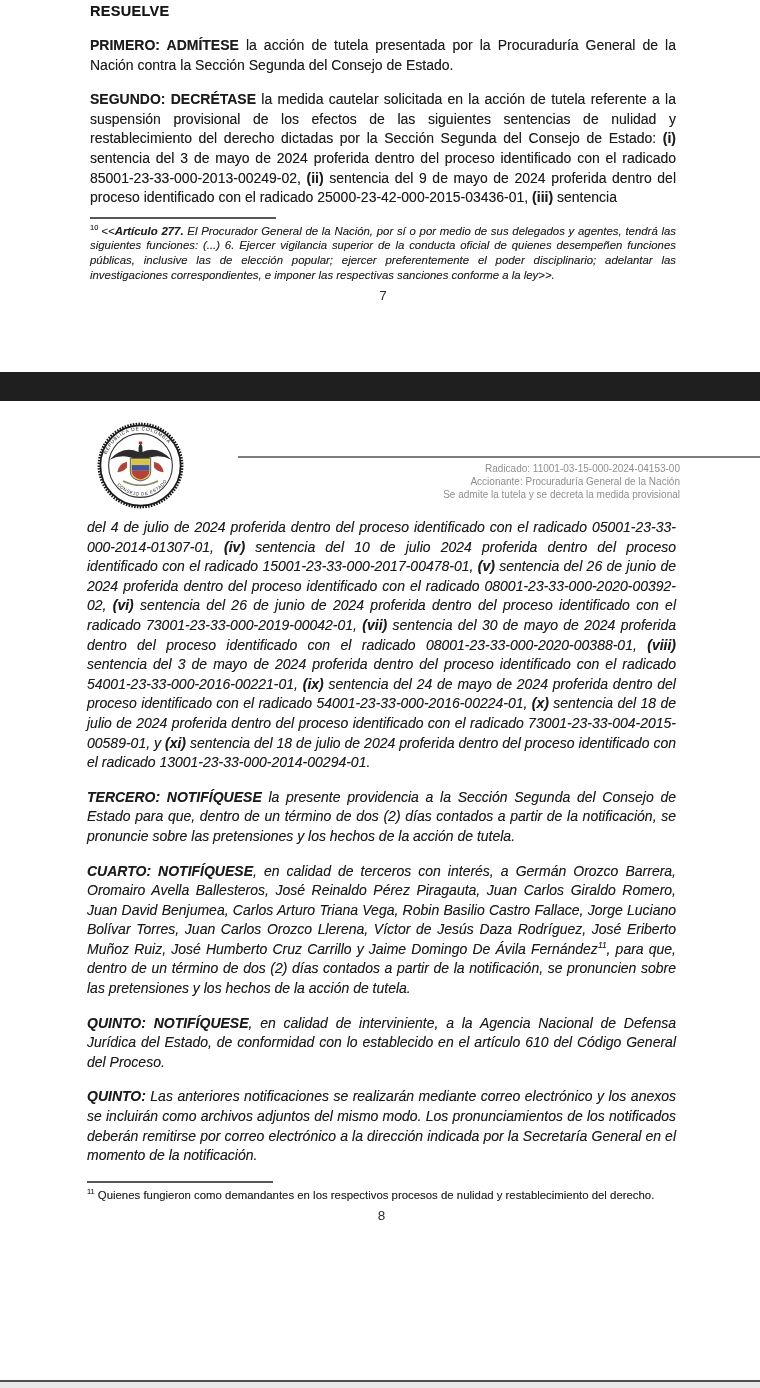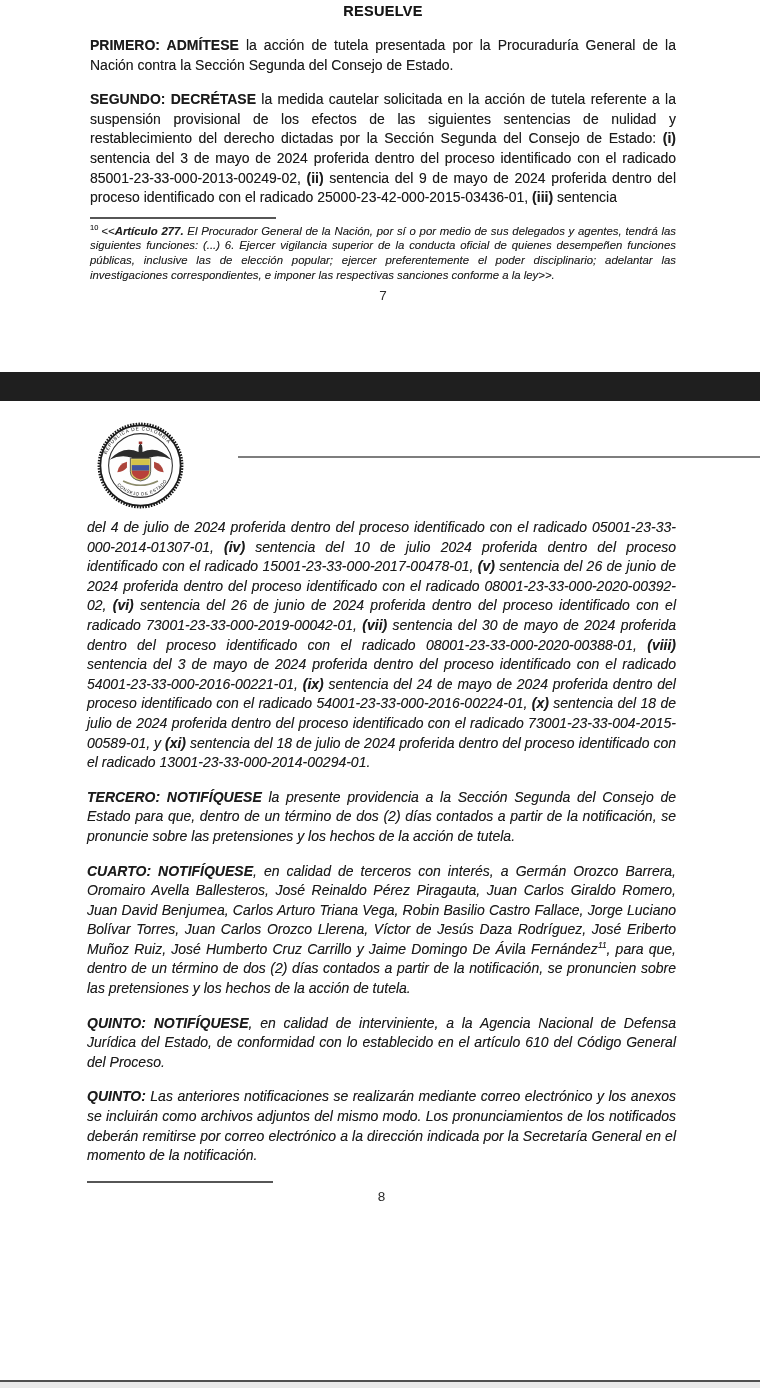--- a/index.html
+++ b/index.html
@@ -11,21 +11,21 @@
     -webkit-font-smoothing:antialiased;
   }
   .doc{position:absolute;inset:0;}
   .b{font-weight:bold;}
   .i{font-style:italic;}
   sup{font-size:0.6em;vertical-align:super;line-height:0;}
 
   
   .page7{position:absolute;top:0;left:90px;right:84px;}
   .title{
-    font-size:14.5px;font-weight:bold;text-align:center;
+    font-size:14.5px;font-weight:bold;
     margin:3px 0 0;letter-spacing:0.3px;color:#161616;
     text-shadow:0 0 0.4px rgba(0,0,0,0.45);
   }
   .body-text{
     font-size:14px;line-height:19.6px;text-align:justify;margin:0;
     color:#1b1b1b;text-shadow:0 0 0.4px rgba(0,0,0,0.4);
   }
   .mt17{margin-top:17px;}
   .mt15{margin-top:15px;}
   .fn-rule{
@@ -100,26 +100,32 @@
         <rect x="36" y="44.6" width="18" height="5.8" fill="#41549f"></rect>
         <path d="M36 50.4 h18 v0.8 q0 6.2 -9 8.2 q-9 -2 -9 -8.2 Z" fill="#b8413a"></path>
         <path d="M31 41 q-9 2 -10 11 q7 -1 10 -5 Z" fill="#ad453c"></path>
         <path d="M59 41 q9 2 10 11 q-7 -1 -10 -5 Z" fill="#ad453c"></path>
         <path d="M27 61 q18 9 36 0" stroke="#8a8a6a" stroke-width="1.6" fill="none"></path>
       </g>
     </svg>
 
     <div class="hdr-rule"></div>
 
+    <div class="hdr">
+      <div>Radicado: 11001-03-15-000-2024-04153-00</div>
+      <div>Accionante: Procuraduría General de la Nación</div>
+      <div>Se admite la tutela y se decreta la medida provisional</div>
+    </div>
 
     <div class="body8">
       <p class="body-text"><span>del 4 de julio de 2024 proferida dentro del proceso identificado con el radicado 05001-23-33-000-2014-01307-01, </span><span class="b">(iv)</span><span> sentencia del 10 de julio 2024 proferida dentro del proceso identificado con el radicado 15001-23-33-000-2017-00478-01, </span><span class="b">(v)</span><span> sentencia del 26 de junio de 2024 proferida dentro del proceso identificado con el radicado 08001-23-33-000-2020-00392-02, </span><span class="b">(vi)</span><span> sentencia del 26 de junio de 2024 proferida dentro del proceso identificado con el radicado 73001-23-33-000-2019-00042-01, </span><span class="b">(vii)</span><span> sentencia del 30 de mayo de 2024 proferida dentro del proceso identificado con el radicado 08001-23-33-000-2020-00388-01, </span><span class="b">(viii)</span><span> sentencia del 3 de mayo de 2024 proferida dentro del proceso identificado con el radicado 54001-23-33-000-2016-00221-01, </span><span class="b">(ix)</span><span> sentencia del 24 de mayo de 2024 proferida dentro del proceso identificado con el radicado 54001-23-33-000-2016-00224-01, </span><span class="b">(x)</span><span> sentencia del 18 de julio de 2024 proferida dentro del proceso identificado con el radicado 73001-23-33-004-2015-00589-01, y </span><span class="b">(xi)</span><span> sentencia del 18 de julio de 2024 proferida dentro del proceso identificado con el radicado 13001-23-33-000-2014-00294-01.</span></p>
       <p class="body-text"><span class="b">TERCERO: NOTIFÍQUESE </span><span>la presente providencia a la Sección Segunda del Consejo de Estado para que, dentro de un término de dos (2) días contados a partir de la notificación, se pronuncie sobre las pretensiones y los hechos de la acción de tutela.</span></p>
       <p class="body-text"><span class="b">CUARTO: NOTIFÍQUESE</span><span>, en calidad de terceros con interés, a Germán Orozco Barrera, Oromairo Avella Ballesteros, José Reinaldo Pérez Piragauta, Juan Carlos Giraldo Romero, Juan David Benjumea, Carlos Arturo Triana Vega, Robin Basilio Castro Fallace, Jorge Luciano Bolívar Torres, Juan Carlos Orozco Llerena, Víctor de Jesús Daza Rodríguez, José Eriberto Muñoz Ruiz, José Humberto Cruz Carrillo y Jaime Domingo De Ávila Fernández</span><sup>11</sup><span>, para que, dentro de un término de dos (2) días contados a partir de la notificación, se pronuncien sobre las pretensiones y los hechos de la acción de tutela.</span></p>
       <p class="body-text"><span class="b">QUINTO: NOTIFÍQUESE</span><span>, en calidad de interviniente, a la Agencia Nacional de Defensa Jurídica del Estado, de conformidad con lo establecido en el artículo 610 del Código General del Proceso.</span></p>
       <p class="body-text"><span class="b">QUINTO:</span><span> Las anteriores notificaciones se realizarán mediante correo electrónico y los anexos se incluirán como archivos adjuntos del mismo modo. Los pronunciamientos de los notificados deberán remitirse por correo electrónico a la dirección indicada por la Secretaría General en el momento de la notificación.</span></p>
       <div class="fn-rule"></div>
+      <p class="fn-text"><sup class="fn-marker">11</sup><span><span>Quienes fungieron como demandantes en los respectivos procesos de nulidad y restablecimiento del derecho.</span></span></p>
       <div class="page-num">8</div>
     </div>
   </section>
 
   <div class="bottom-strip"></div>
 </div>
 
 </body></html>

